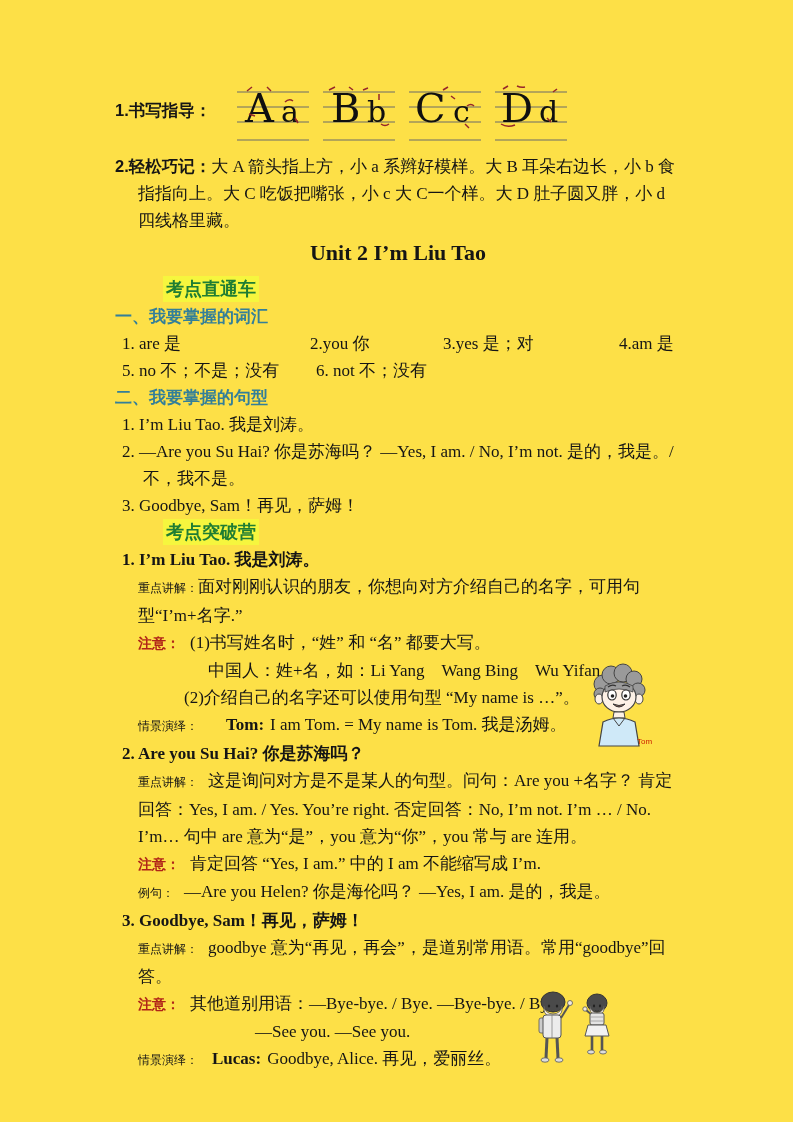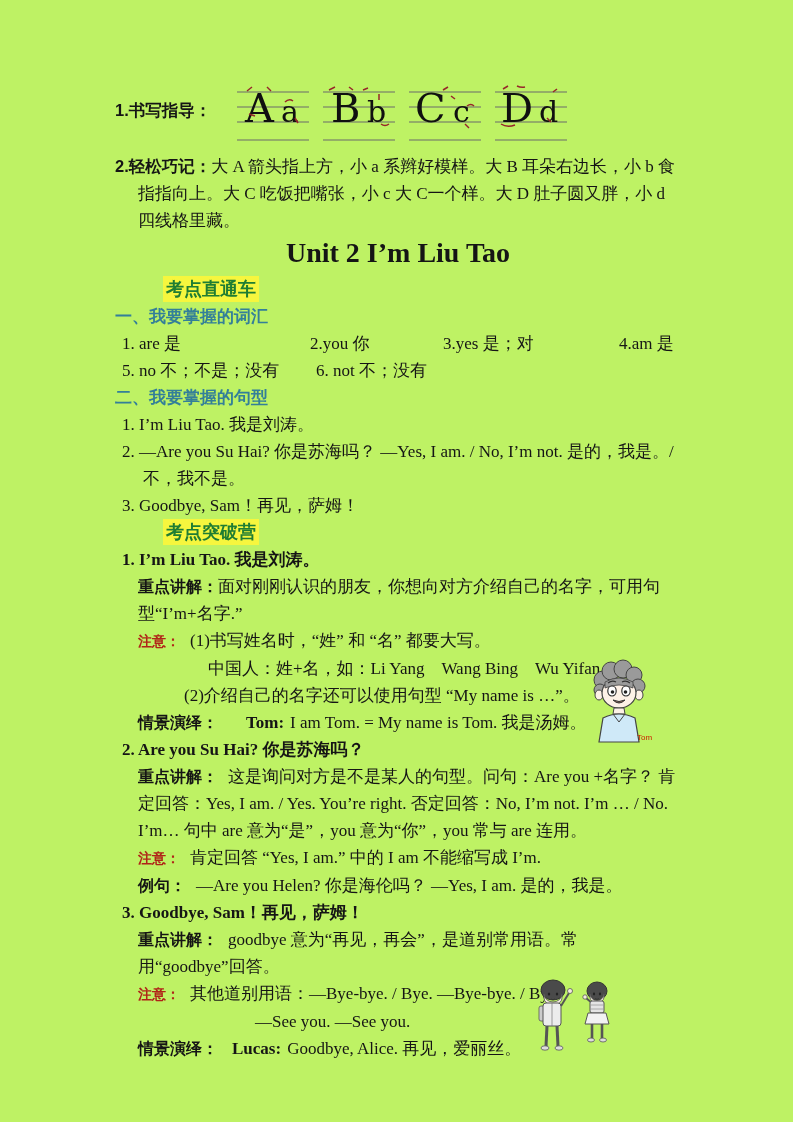--- a/index.html
+++ b/index.html
@@ -1,46 +1,46 @@
 <!DOCTYPE html>
 <html><head>
 <meta charset="utf-8">
 <style>
   html,body{margin:0;padding:0;background:#ffffff;}
   .page{
     position:relative;
     width:793px;height:1122px;
     box-sizing:border-box;
     padding:84px 112px 0 115px;
-    background:#bef264;
+    background:#fde047;
     font-family:"Liberation Serif","DejaVu Serif",serif;
     font-size:17px;line-height:27px;color:#151515;
     overflow:hidden;
   }
   .cn-bold{font-weight:bold;font-family:"Liberation Sans","DejaVu Sans",sans-serif;font-size:16.5px;}
   .stave-row{display:flex;align-items:flex-start;height:62px;margin-bottom:7px;}
   .stave-row .wlabel{width:122px;padding-top:13px;flex:none;}
   .stave-svg{flex:none;}
   .sline{stroke:#6a6a6a;stroke-width:1;}
   .L-up{font:40px "DejaVu Serif","Liberation Serif",serif;fill:#101010;}
   .L-low{font:30px "DejaVu Serif","Liberation Serif",serif;fill:#101010;}
   .rmark{stroke:#96262a;stroke-width:1.5;fill:none;}
   .hang{padding-left:23px;text-indent:-23px;}
-  .title{font-size:28px;line-height:30px;font-weight:bold;text-align:center;margin:4px 0 8px 0;}
+  .title{font-size:22px;line-height:30px;font-weight:bold;text-align:center;margin:4px 0 8px 0;}
   .hl-line{line-height:27px;padding-left:48px;}
   .hl{display:inline-block;background:#f6f63e;color:#1f7d33;font-weight:bold;
       font-family:"Liberation Sans","DejaVu Sans",sans-serif;font-size:18px;line-height:24px;padding:1px 3px;}
   .teal{color:#337f99;font-weight:bold;font-family:"Liberation Sans","DejaVu Sans",sans-serif;font-size:17px;}
   .vrow{margin-left:7px;white-space:nowrap;}
   .vrow span{display:inline-block;}
   .w1{width:188px;} .w2{width:133px;} .w3{width:176px;} .w5{width:194px;}
   .item{margin-left:7px;padding-left:21px;text-indent:-21px;}
   .pt-title{margin-left:7px;font-weight:bold;}
   .para{margin-left:23px;}
-  .lbl{font-weight:bold;font-family:"Liberation Sans","DejaVu Sans",sans-serif;font-size:16px;}
+  .lbl{font-weight:normal;font-family:"Liberation Sans","DejaVu Sans",sans-serif;font-size:12px;}
   .red-lbl{color:#b02418;font-weight:bold;font-family:"Liberation Sans","DejaVu Sans",sans-serif;font-size:14px;}
   .sub1{margin-left:93px;}
   .sub2{margin-left:69px;}
   .sub3{margin-left:140px;}
   .speaker{font-weight:bold;margin-left:28px;margin-right:6px;}
   .speaker2{font-weight:bold;margin-left:14px;margin-right:6px;}
   .point{position:relative;}
   .tom-img{position:absolute;right:24px;bottom:-8px;width:76px;height:86px;}
   .kids-img{position:absolute;right:58px;bottom:0px;width:94px;height:84px;}
   .gapsp{display:inline-block;width:10px;}

